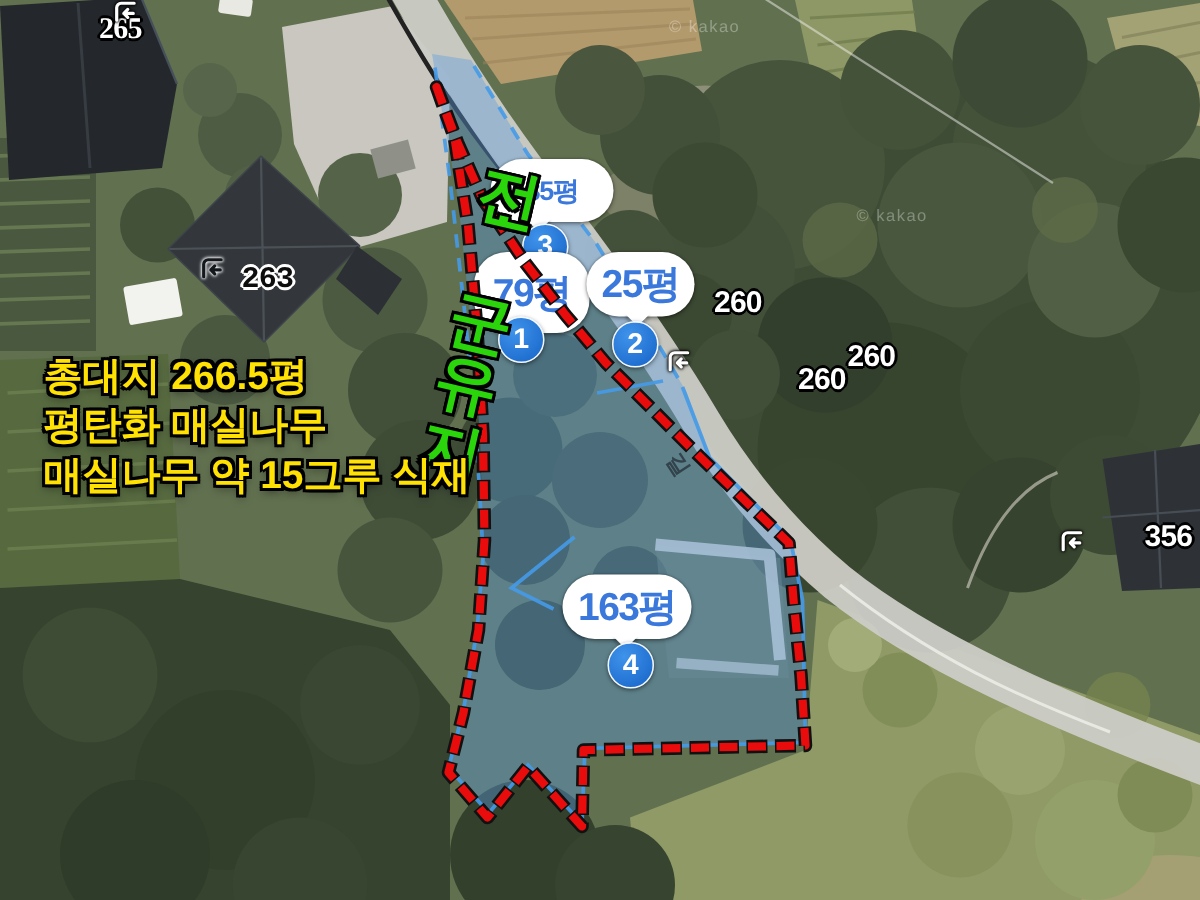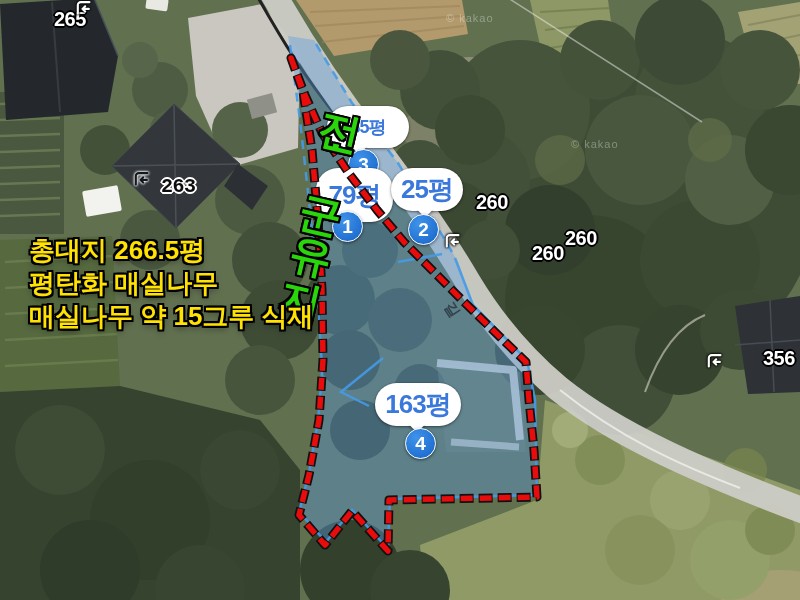--- a/index.html
+++ b/index.html
@@ -169,21 +169,21 @@
   </svg>
 
   <svg class="boundary" width="800" height="600" viewBox="0 0 800 600">
     <polygon points="291,58 303,92 312,150 318,220 322,290 323,360 319,420 309,475 299,515 325,545 352,511 388,551 389,500 537,497 534,450 529,400 526,362 500,337 462,300 432,270 404,242 377,210 350,175 322,133 305,95" fill="none" stroke="#111" stroke-width="9" stroke-dasharray="14 5" stroke-dashoffset="1" stroke-linejoin="round"></polygon>
     <polygon points="291,58 303,92 312,150 318,220 322,290 323,360 319,420 309,475 299,515 325,545 352,511 388,551 389,500 537,497 534,450 529,400 526,362 500,337 462,300 432,270 404,242 377,210 350,175 322,133 305,95" fill="none" stroke="#e80c0c" stroke-width="5.5" stroke-dasharray="12 7" stroke-linejoin="round"></polygon>
   </svg>
 
   <div class="wm" style="left:446px;top:12px;">© kakao</div>
   <div class="wm" style="left:571px;top:138px;">© kakao</div>
 
-  <div class="map-lbl lbl-light" style="left:54px;top:8px;">265</div>
+  <div class="map-lbl lbl-light" style="left:66px;top:8px;font-family:Liberation Serif, serif;">265</div>
   <svg class="bicon" viewBox="0 0 16 16" style="left:74px;top:-2px;">
       <path d="M3.2 13 V6 a2.5 2.5 0 0 1 2.5 -2.5 H13"></path>
       <path d="M12.5 9.2 H7.2 M9.4 7 L7.2 9.2 L9.4 11.4"></path>
     </svg>
 
   <div class="map-lbl lbl-dark" style="left:161px;top:175px;font-family:Liberation Mono, monospace;">263</div>
   <svg class="bicon dark" viewBox="0 0 16 16" style="left:132px;top:169px;">
       <path d="M3.2 13 V6 a2.5 2.5 0 0 1 2.5 -2.5 H13"></path>
       <path d="M12.5 9.2 H7.2 M9.4 7 L7.2 9.2 L9.4 11.4"></path>
     </svg>

